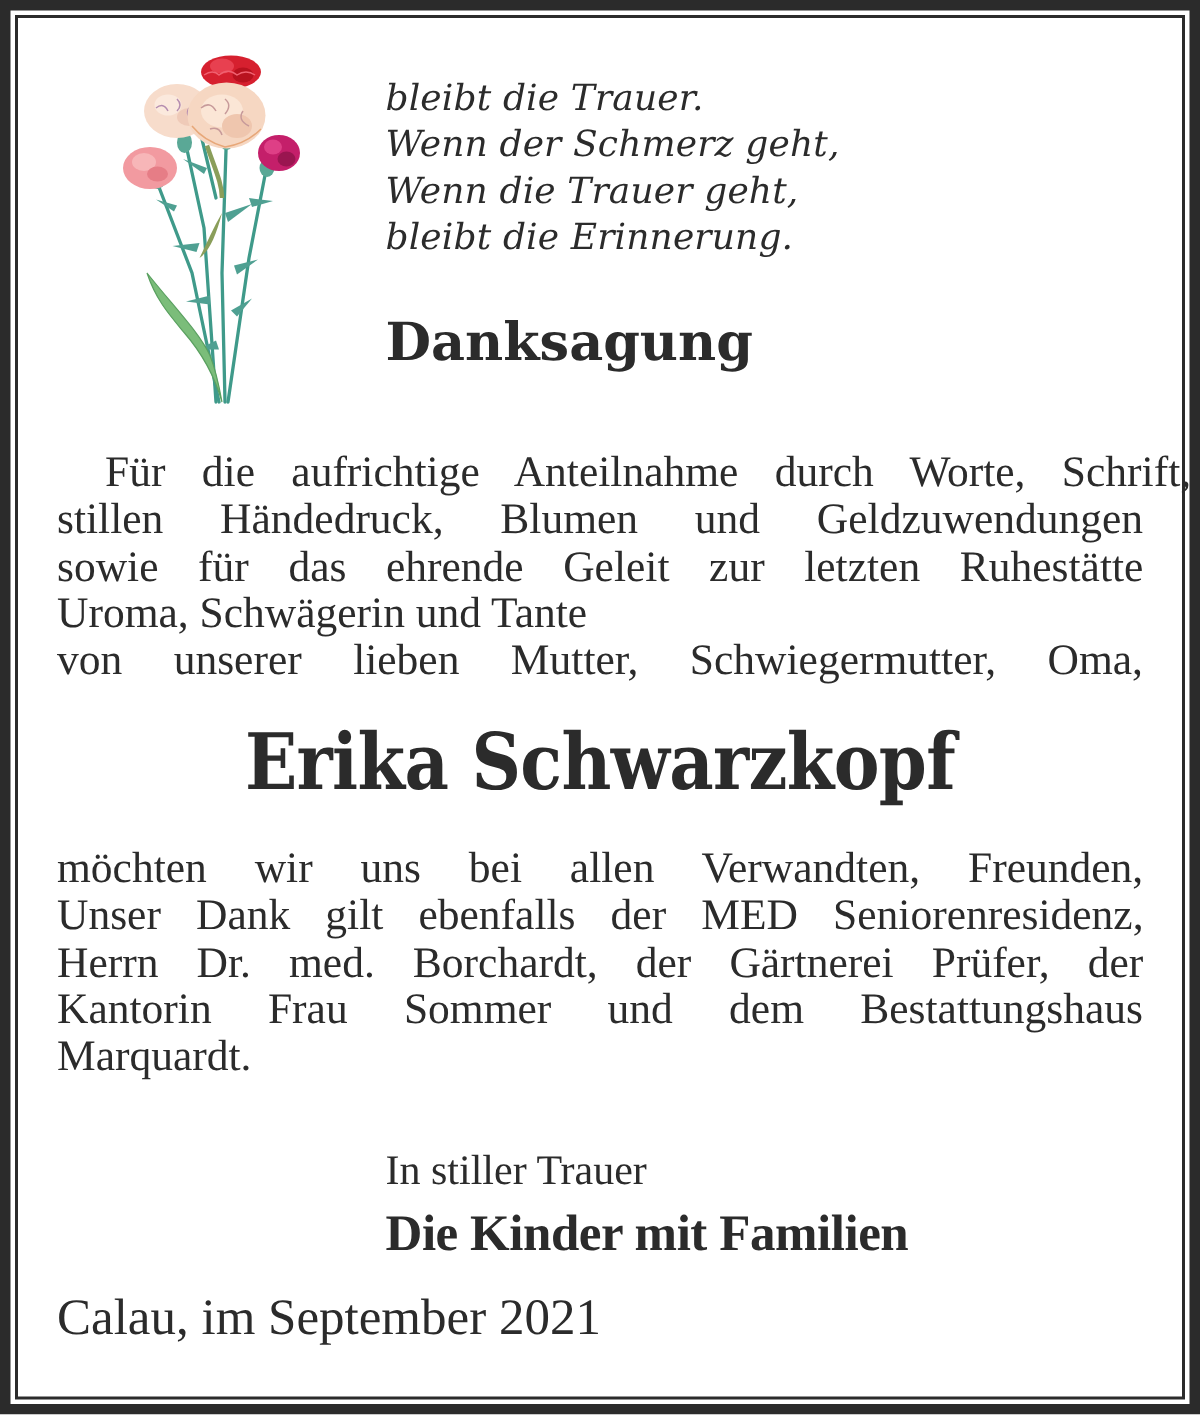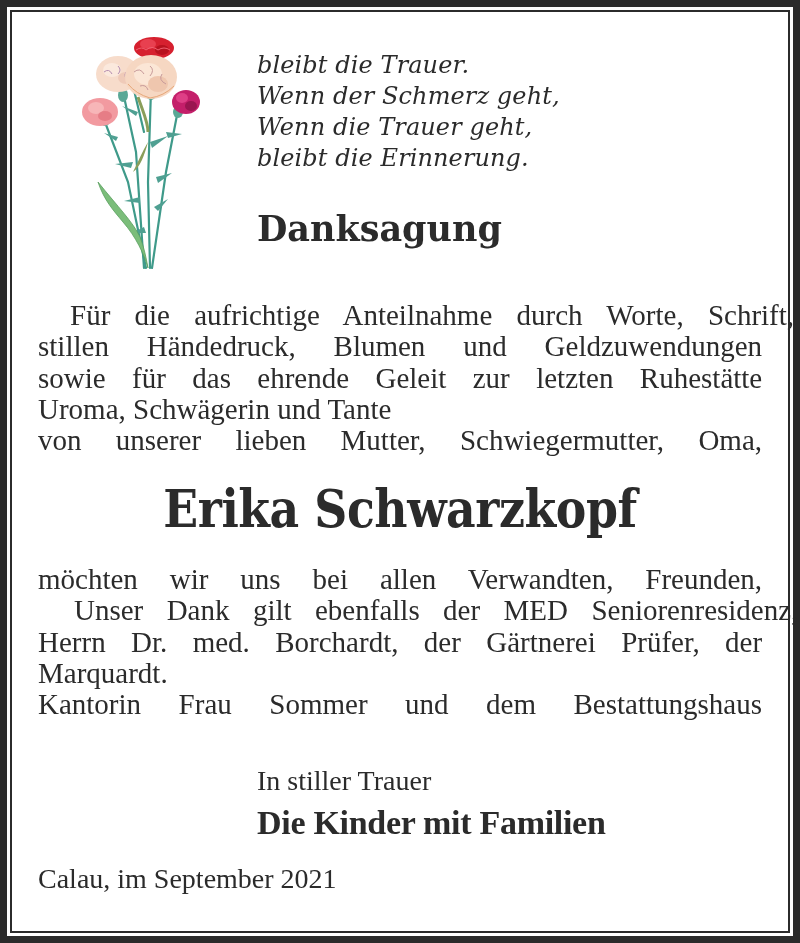--- a/index.html
+++ b/index.html
@@ -118,21 +118,21 @@
       font-size: 34px;
       font-weight: bold;
       line-height: 34px;
       letter-spacing: -0.3px;
     }
     .place-date {
       position: absolute;
       left: 38px;
       top: 862px;
       font-family: "Liberation Serif", serif;
-      font-size: 28px;
+      font-size: 34px;
       line-height: 34px;
       color: #2b2b2b;
       white-space: nowrap;
     }
   </style>
 </head>
 <body>
 
 <div class="frame-outer"></div>
 <div class="frame-inner"></div>
@@ -221,22 +221,22 @@
   <span class="line last" style="white-space: nowrap; display: block;">Uroma, Schwägerin und Tante</span>
   <span class="line" style="white-space: nowrap; display: block; word-spacing: 27px;">von unserer lieben Mutter, Schwiegermutter, Oma,</span>
 </div>
 
 <div class="name">
   <span>Erika Schwarzkopf</span>
 </div>
 
 <div class="para para2">
   <span class="line" style="white-space: nowrap; display: block; word-spacing: 24.6667px;">möchten wir uns bei allen Verwandten, Freunden,</span>
-  <span class="line" style="white-space: nowrap; display: block; word-spacing: 16.1667px; margin-left: 36px;">Unser Dank gilt ebenfalls der MED Seniorenresidenz,</span>
+  <span class="line" style="white-space: nowrap; display: block; word-spacing: 16.1667px;">Unser Dank gilt ebenfalls der MED Seniorenresidenz,</span>
   <span class="line" style="white-space: nowrap; display: block; word-spacing: 18.1429px;">Herrn Dr. med. Borchardt, der Gärtnerei Prüfer, der</span>
+  <span class="line" style="white-space: nowrap; display: block; word-spacing: 30.2px;">Kantorin Frau Sommer und dem Bestattungshaus</span>
   <span class="line last" style="white-space: nowrap; display: block;">Marquardt.</span>
-  <span class="line" style="white-space: nowrap; display: block; word-spacing: 30.2px;">Kantorin Frau Sommer und dem Bestattungshaus</span>
 </div>
 
 <div class="closing closing-1">In stiller Trauer</div>
 <div class="closing closing-2">Die Kinder mit Familien</div>
 
 <div class="place-date">Calau, im September 2021</div>
 
 </body></html>

